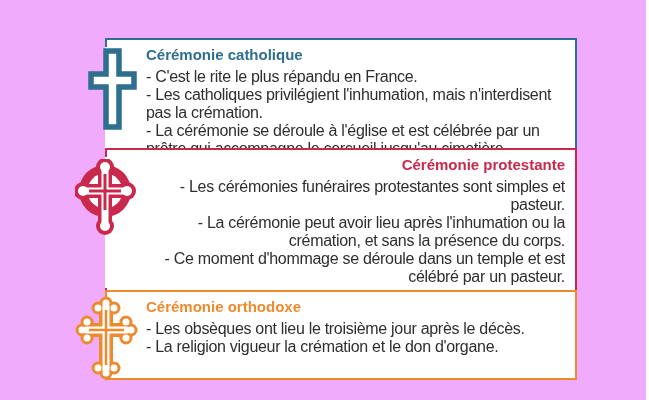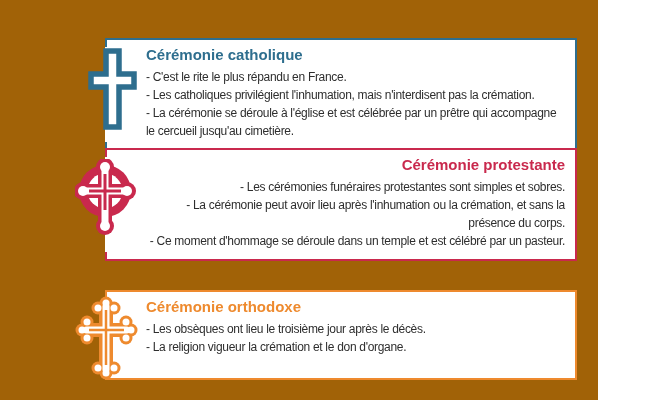--- a/index.html
+++ b/index.html
@@ -1,17 +1,17 @@
 <!DOCTYPE html>
 <html><head>
 <meta charset="utf-8">
 <style>
   html,body{margin:0;padding:0;background:#fff;}
   .page{
-    position:relative;width:598px;height:400px;background:#a16207;overflow:hidden;
+    position:relative;width:646px;height:400px;background:#f0abfc;overflow:hidden;
     font-family:"Liberation Sans",sans-serif;
   }
   .section{position:absolute;left:105px;width:472px;}
   .section-1{top:38px;}
   .section-2{top:148px;text-align:right;}
   .section-3{top:258px;margin-top:32px;}
   .card{
     position:relative;box-sizing:border-box;width:100%;
     border:2px solid var(--c);border-left:none;
     padding:5px 10px 9px 41px;min-height:90px;background:#fff;
@@ -20,21 +20,21 @@
   .card::before,.card::after{
     content:"";position:absolute;left:0;width:2px;height:7px;background:var(--c);
   }
   .card::before{top:0;}
   .card::after{bottom:0;}
   .card h2{
     margin:0 0 3px 0;font-size:15px;line-height:20px;font-weight:700;
     color:var(--c);letter-spacing:0;
   }
   .card p{
-    margin:0;font-size:12px;line-height:18px;color:#2e2e2e;
+    margin:0;font-size:16px;line-height:18px;color:#2e2e2e;
     letter-spacing:-0.3px;font-weight:400;
   }
   .icon{position:absolute;z-index:2;}
   .icon-1{left:-17px;top:10px;width:49px;height:82px;}
   .icon-2{left:-30px;top:11px;width:61px;height:78px;}
   .icon-3{left:-30px;top:5px;width:63px;height:86px;}
   svg{display:block;width:100%;height:100%;}
 </style>
 </head>
 <body>
@@ -71,21 +71,21 @@
         <circle cx="30" cy="67" r="5" fill="#ffffff"></circle>
         <rect x="4.5" y="28.5" width="51" height="7" rx="3.5" fill="#ffffff"></rect>
         <circle cx="8" cy="32" r="5" fill="#ffffff"></circle>
         <circle cx="52" cy="32" r="5" fill="#ffffff"></circle>
         <line x1="30" y1="15" x2="30" y2="51" stroke="var(--c)" stroke-width="3"></line>
         <line x1="14" y1="32" x2="46" y2="32" stroke="var(--c)" stroke-width="3"></line>
       </svg>
     </div>
     <div class="card">
       <h2>Cérémonie protestante</h2>
-      <p>- Les cérémonies funéraires protestantes sont simples et sobres.</p>
+      <p>- Les cérémonies funéraires protestantes sont simples et pasteur.</p>
       <p>- La cérémonie peut avoir lieu après l'inhumation ou la crémation, et sans la présence du corps.</p>
       <p>- Ce moment d'hommage se déroule dans un temple et est célébré par un pasteur.</p>
     </div>
   </div>
 
   <div class="section section-3" style="--c: #ee8a2e;">
     <div class="icon icon-3">
       <svg viewBox="0 0 63 86" aria-hidden="true">
         <g fill="var(--c)">
           <circle cx="31" cy="8" r="6.5"></circle>

